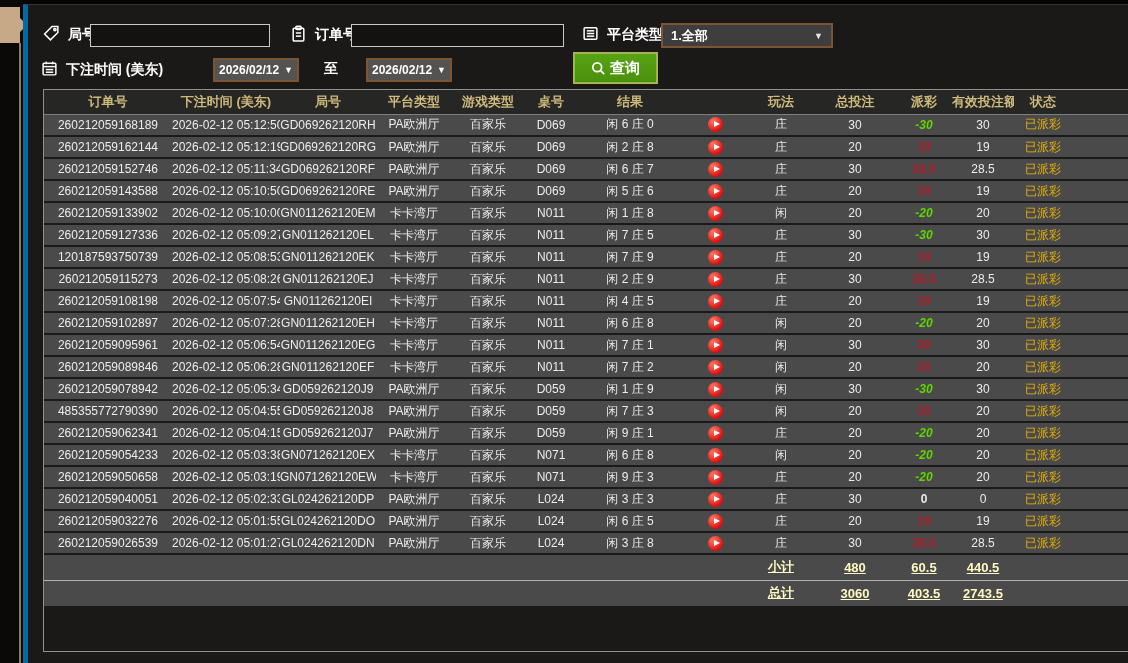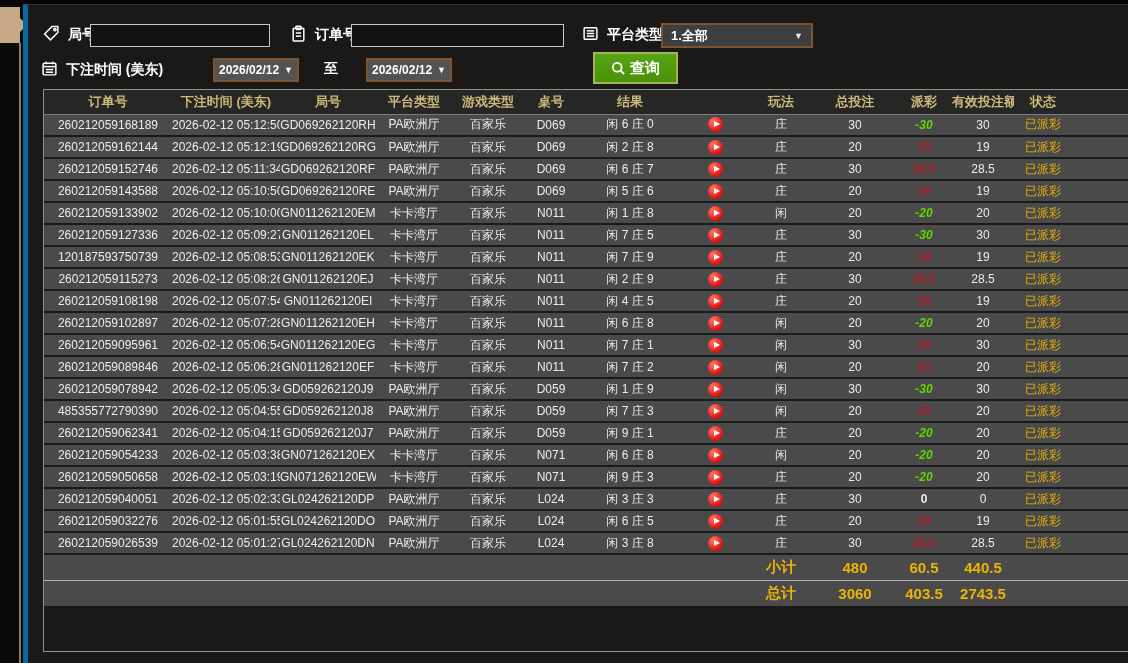--- a/index.html
+++ b/index.html
@@ -46,21 +46,21 @@
   
   .table-wrap { position:absolute; left:15px; top:84px; width:1090px; height:563px;
                 overflow:hidden; border-top:1px solid #8f8f8f; border-left:1px solid #8f8f8f;
                 border-bottom:1px solid #8f8f8f; }
   table { border-collapse:collapse; table-layout:fixed; width:1192px; }
   th { background:#262624; color:#cdb97c; font-size:13px; font-weight:bold;
        height:24px; border-bottom:1px solid #7d7d7d; white-space:nowrap; overflow:hidden; }
   td { background:#4a4a4a; color:#ececec; font-size:12px; text-align:center;
        height:22px; border-bottom:2px solid #1a1a1a; white-space:nowrap; overflow:hidden; }
   tr.foot td { background:#4a4a4a; border-bottom:none; border-top:1px solid #b2b2b2;
-               height:26px; color:#eab308; font-weight:bold; font-size:15px; }
+               height:26px; color:#fef9c3; font-weight:bold; font-size:13px;text-decoration:underline; }
   td.tone-neg { color:#5fd400; font-weight:bold;font-style:italic; }
   td.tone-pos { color:#a8202c; font-weight:bold; }
   td.tone-zero { color:#ececec; font-weight:bold; }
   td.status { color:#eab308; }
   .play-btn { display:inline-block; width:15px; height:15px; border-radius:50%;
               background:radial-gradient(circle at 35% 30%, #ff6a5a 10%, #dc0f0f 70%);
               position:relative; cursor:pointer; vertical-align:middle; }
   .play-btn::after { content:''; position:absolute; left:6px; top:4px;
               border-left:6px solid #fff; border-top:3.5px solid transparent;
               border-bottom:3.5px solid transparent; }
@@ -107,21 +107,21 @@
       <span class="abs flabel" style="left:554px; top:4px;">
         <span class="ficon">
           <svg width="17" height="17" viewBox="0 0 16 16" fill="none" stroke="#fff" stroke-width="1.4">
             <rect x="2" y="2.5" width="12" height="11" rx="1"></rect>
             <line x1="4.5" y1="5.5" x2="11.5" y2="5.5"></line>
               <line x1="4.5" y1="8" x2="11.5" y2="8"></line>
             <line x1="4.5" y1="10.5" x2="11.5" y2="10.5"></line>
           </svg></span>
         <span>平台类型</span>
       </span>
-      <div class="abs dropdown" style="left:633px; top:2px; width:152px;justify-content:space-between;">
+      <div class="abs dropdown" style="left:633px; top:2px; width:172px;justify-content:space-between;">
         <span>1.全部</span>
         <span class="caret">▼</span>
       </div>
     </div>
 
     <div class="row2">
       <span class="abs flabel" style="left:13px; top:9px;">
         <span class="ficon">
           <svg width="17" height="17" viewBox="0 0 16 16" fill="none" stroke="#fff" stroke-width="1.4">
             <rect x="2" y="3" width="12" height="11" rx="1"></rect>
@@ -135,21 +135,21 @@
       </span>
       <div class="abs datebox" style="left:185px; top:7px; width:86px;">
         <span>2026/02/12</span>
         <span class="caret">▼</span>
       </div>
       <span class="abs flabel" style="left:296px; top:9px;">至</span>
       <div class="abs datebox" style="left:338px; top:7px; width:86px;">
         <span>2026/02/12</span>
         <span class="caret">▼</span>
       </div>
-      <button class="abs query-btn" style="left:545px; top:1px; width:85px; height:32px;margin-left:20px;">
+      <button class="abs query-btn" style="left:545px; top:1px; width:85px; height:32px;">
         <span style="display:inline-flex;">
           <svg width="15" height="15" viewBox="0 0 15 15" fill="none" stroke="#fff" stroke-width="1.7">
             <circle cx="6.2" cy="6.2" r="4.4"></circle>
               <line x1="9.6" y1="9.6" x2="13.2" y2="13.2"></line>
           </svg>
           </span>
         <span>查询</span>
       </button>
     </div>
 

